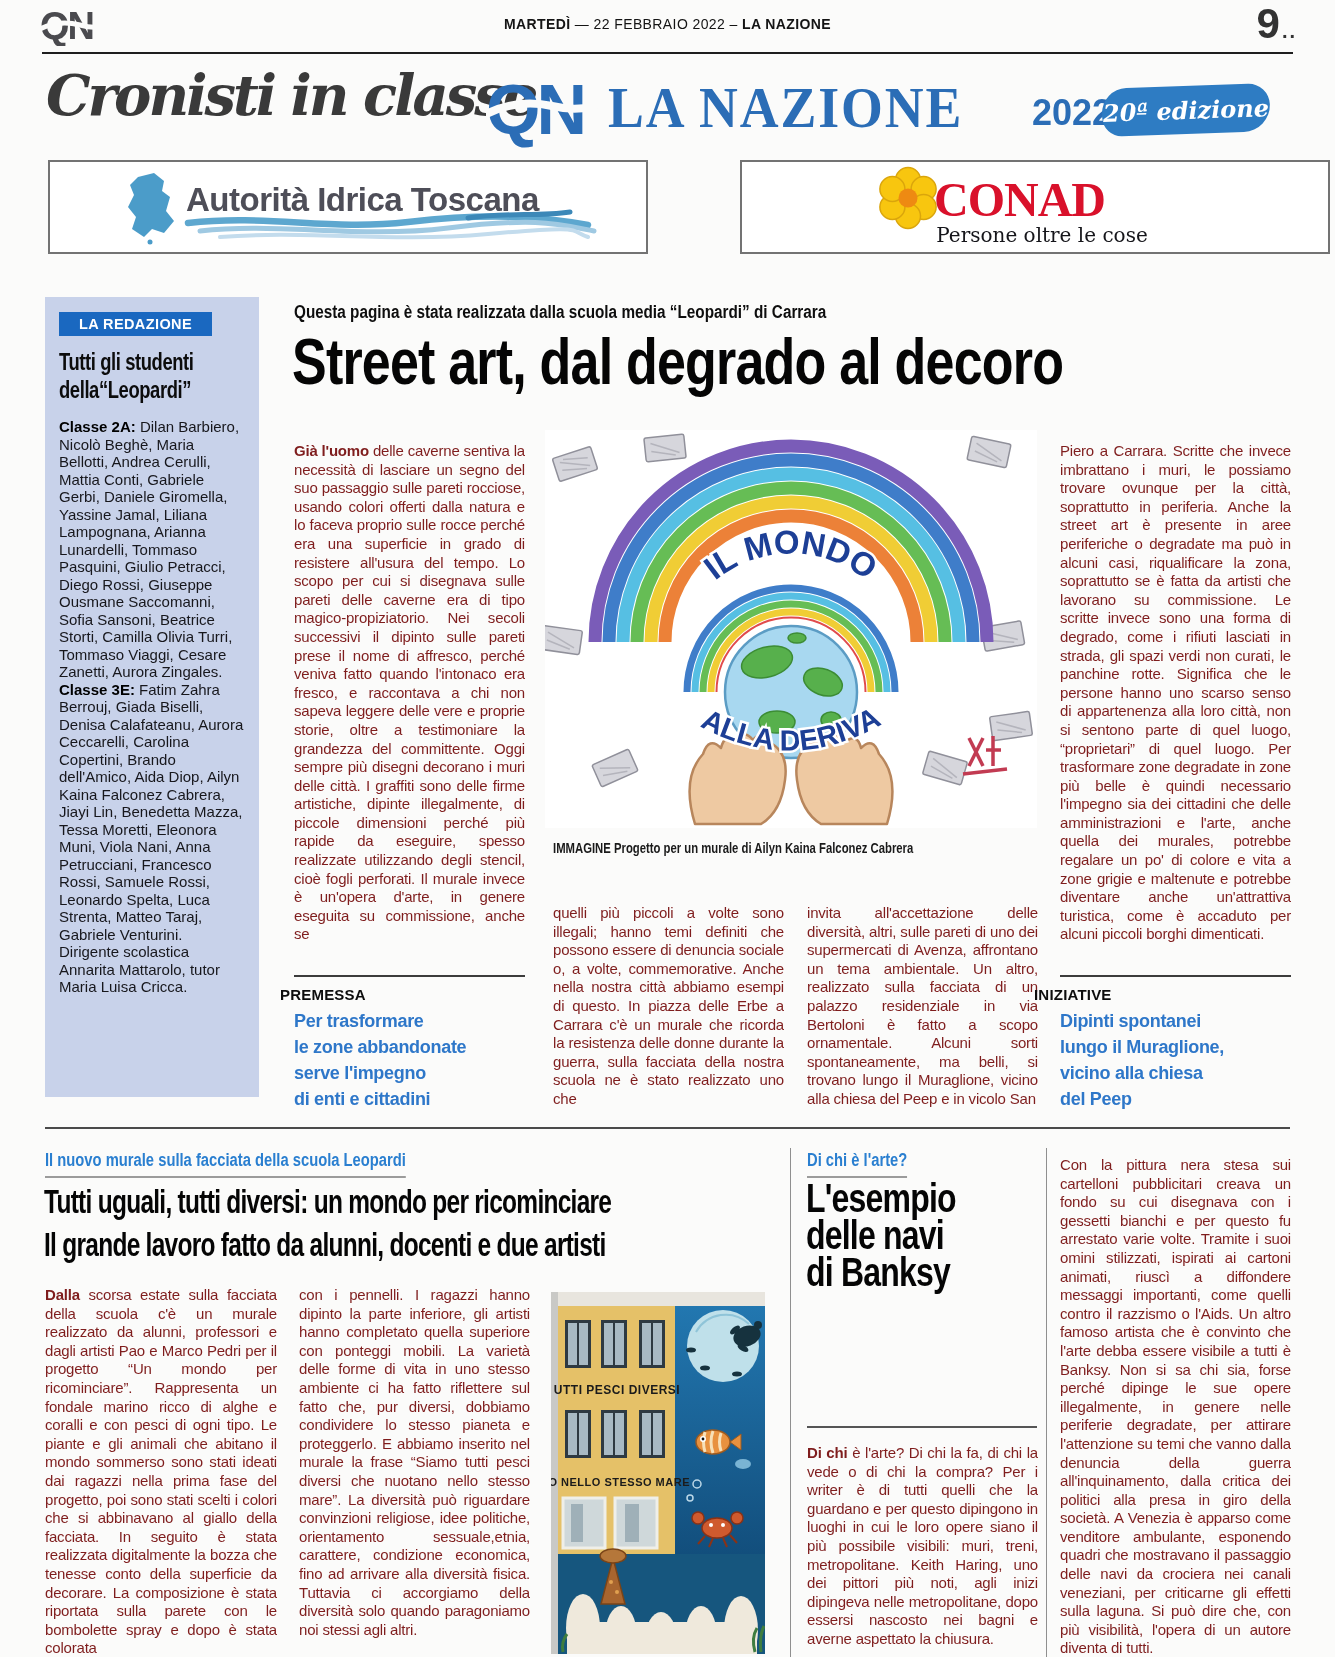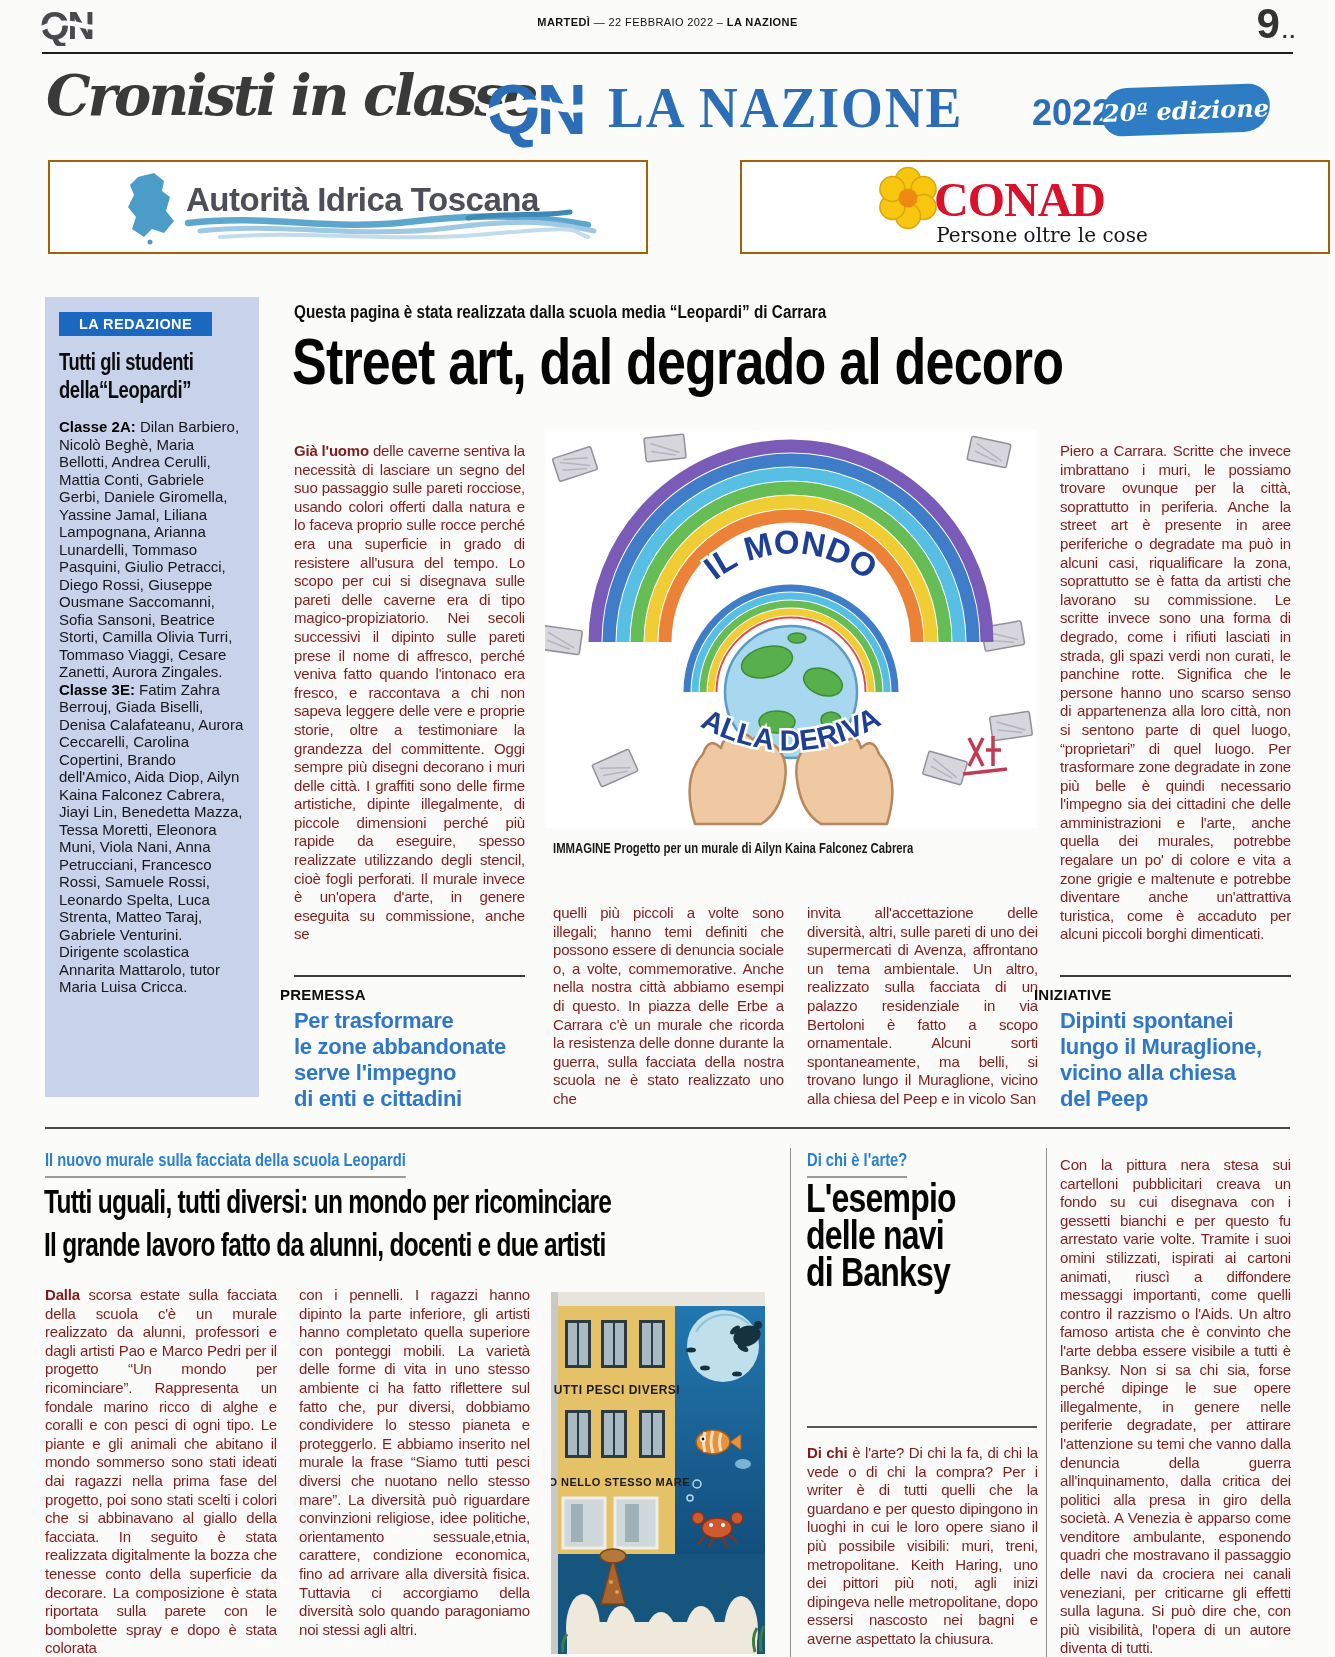--- a/index.html
+++ b/index.html
@@ -2,35 +2,35 @@
 <html><head>
 <meta charset="utf-8">
 <style>
   html,body{margin:0;padding:0;background:#e9e9e9;}
   #page{position:relative;width:1335px;height:1657px;background:#fbfbfa;margin:0 auto;
         font-family:"Liberation Sans",sans-serif;color:#111;overflow:hidden;}
   .abs{position:absolute;}
   .rule{position:absolute;background:#3c3c3c;}
   .vrule{position:absolute;background:#8f8f8f;width:1px;}
   
-  .dateline{position:absolute;left:0;right:0;top:16px;text-align:center;font-size:11px;letter-spacing:.4px;color:#141414;}
+  .dateline{position:absolute;left:0;right:0;top:16px;text-align:center;font-size:14px;letter-spacing:.4px;color:#141414;}
   .dateline b{font-weight:bold;}
   .pagenum{position:absolute;right:38px;top:0;font-size:42px;font-weight:bold;color:#0d0d0d;}
   .pagenum span{font-size:20px;letter-spacing:2px;color:#333;}
   
   .script-title{position:absolute;left:46px;top:62px;font-family:"DejaVu Serif",serif;font-style:italic;
       font-weight:bold;font-size:56px;letter-spacing:-3px;color:#3a3a3a;}
   .brand-serif{position:absolute;left:608px;top:76px;font-family:"Liberation Serif",serif;font-weight:bold;
       font-size:56px;letter-spacing:2px;color:#2b6db6;transform:scaleX(.96);transform-origin:left top;}
   .banner-year{position:absolute;left:1032px;top:92px;font-size:36px;font-weight:bold;color:#2b6db6;}
   .edition-badge{position:absolute;left:1102px;top:86px;width:168px;height:48px;background:#2e7cc3;
       border-radius:26px 22px 28px 20px;transform:rotate(-2deg);display:flex;align-items:center;justify-content:center;}
   .edition-badge div{color:#fff;font-family:"DejaVu Serif",serif;font-style:italic;font-weight:bold;font-size:24px;}
   
-  .ad-box{position:absolute;top:160px;height:90px;border:2px solid #a16207;background:#fff;
+  .ad-box{position:absolute;top:160px;height:90px;border:2px solid #737373;background:#fff;
       display:flex;align-items:center;justify-content:center;}
   
   #sidebar{position:absolute;left:45px;top:297px;width:214px;height:800px;background:#c8d2ea;
       padding:15px 14px;box-sizing:border-box;overflow:hidden;}
   .red-badge{display:inline-block;background:#1a68c0;color:#fff;font-weight:bold;font-size:14.5px;
       padding:4px 20px;letter-spacing:.4px;}
   .sidebar-title{margin-top:13px;font-size:23px;font-weight:bold;line-height:26px;letter-spacing:-.5px;
       color:#0c0c0c;transform:scaleX(.8);transform-origin:left top;white-space:nowrap;}
   .sidebar-list{margin-top:15px;font-size:15px;line-height:17.5px;color:#17171c;}
   .sidebar-list b{color:#000;}
@@ -40,21 +40,21 @@
   .body-col b{font-weight:bold;}
   .m-kicker{position:absolute;font-size:18px;font-weight:bold;color:#0e0e0e;transform:scaleX(.85);
       transform-origin:left top;white-space:nowrap;}
   .m-headline{position:absolute;font-size:65px;font-weight:bold;letter-spacing:-1px;color:#050505;
       transform:scaleX(.8);transform-origin:left top;white-space:nowrap;}
   .m-subtitle{position:absolute;font-size:19px;letter-spacing:-.55px;color:#141414;white-space:nowrap;
       width:1000px;overflow:hidden;}
   .caption{position:absolute;font-size:14.5px;font-weight:bold;color:#1a1a1a;transform:scaleX(.78);
       transform-origin:left top;white-space:nowrap;}
   .sec-label{position:absolute;font-size:15px;font-weight:bold;letter-spacing:.2px;color:#0d0d0d;}
-  .deck{position:absolute;font-size:22px;line-height:26px;font-weight:bold;letter-spacing:-.3px;color:#2e77c9;}
+  .deck{position:absolute;font-size:18px;line-height:26px;font-weight:bold;letter-spacing:-.3px;color:#2e77c9;}
   .kicker-blue{position:absolute;font-size:18px;font-weight:bold;color:#2a7fd0;transform:scaleX(.82);
       transform-origin:left top;white-space:nowrap;border-bottom:2px solid #9b9b9b;padding-bottom:5px;}
   .b-headline{position:absolute;font-size:34px;line-height:43px;font-weight:bold;letter-spacing:-1px;
       color:#050505;transform:scaleX(.72);transform-origin:left top;white-space:nowrap;}
   .bk-headline{position:absolute;font-size:40px;line-height:37px;font-weight:bold;letter-spacing:-1px;
       color:#050505;transform:scaleX(.8);transform-origin:left top;white-space:nowrap;}
   .bk-standfirst{position:absolute;font-size:20px;line-height:23.5px;color:#1c1c1c;letter-spacing:-.3px;white-space:nowrap;}
 </style>
 </head>
 <body>

